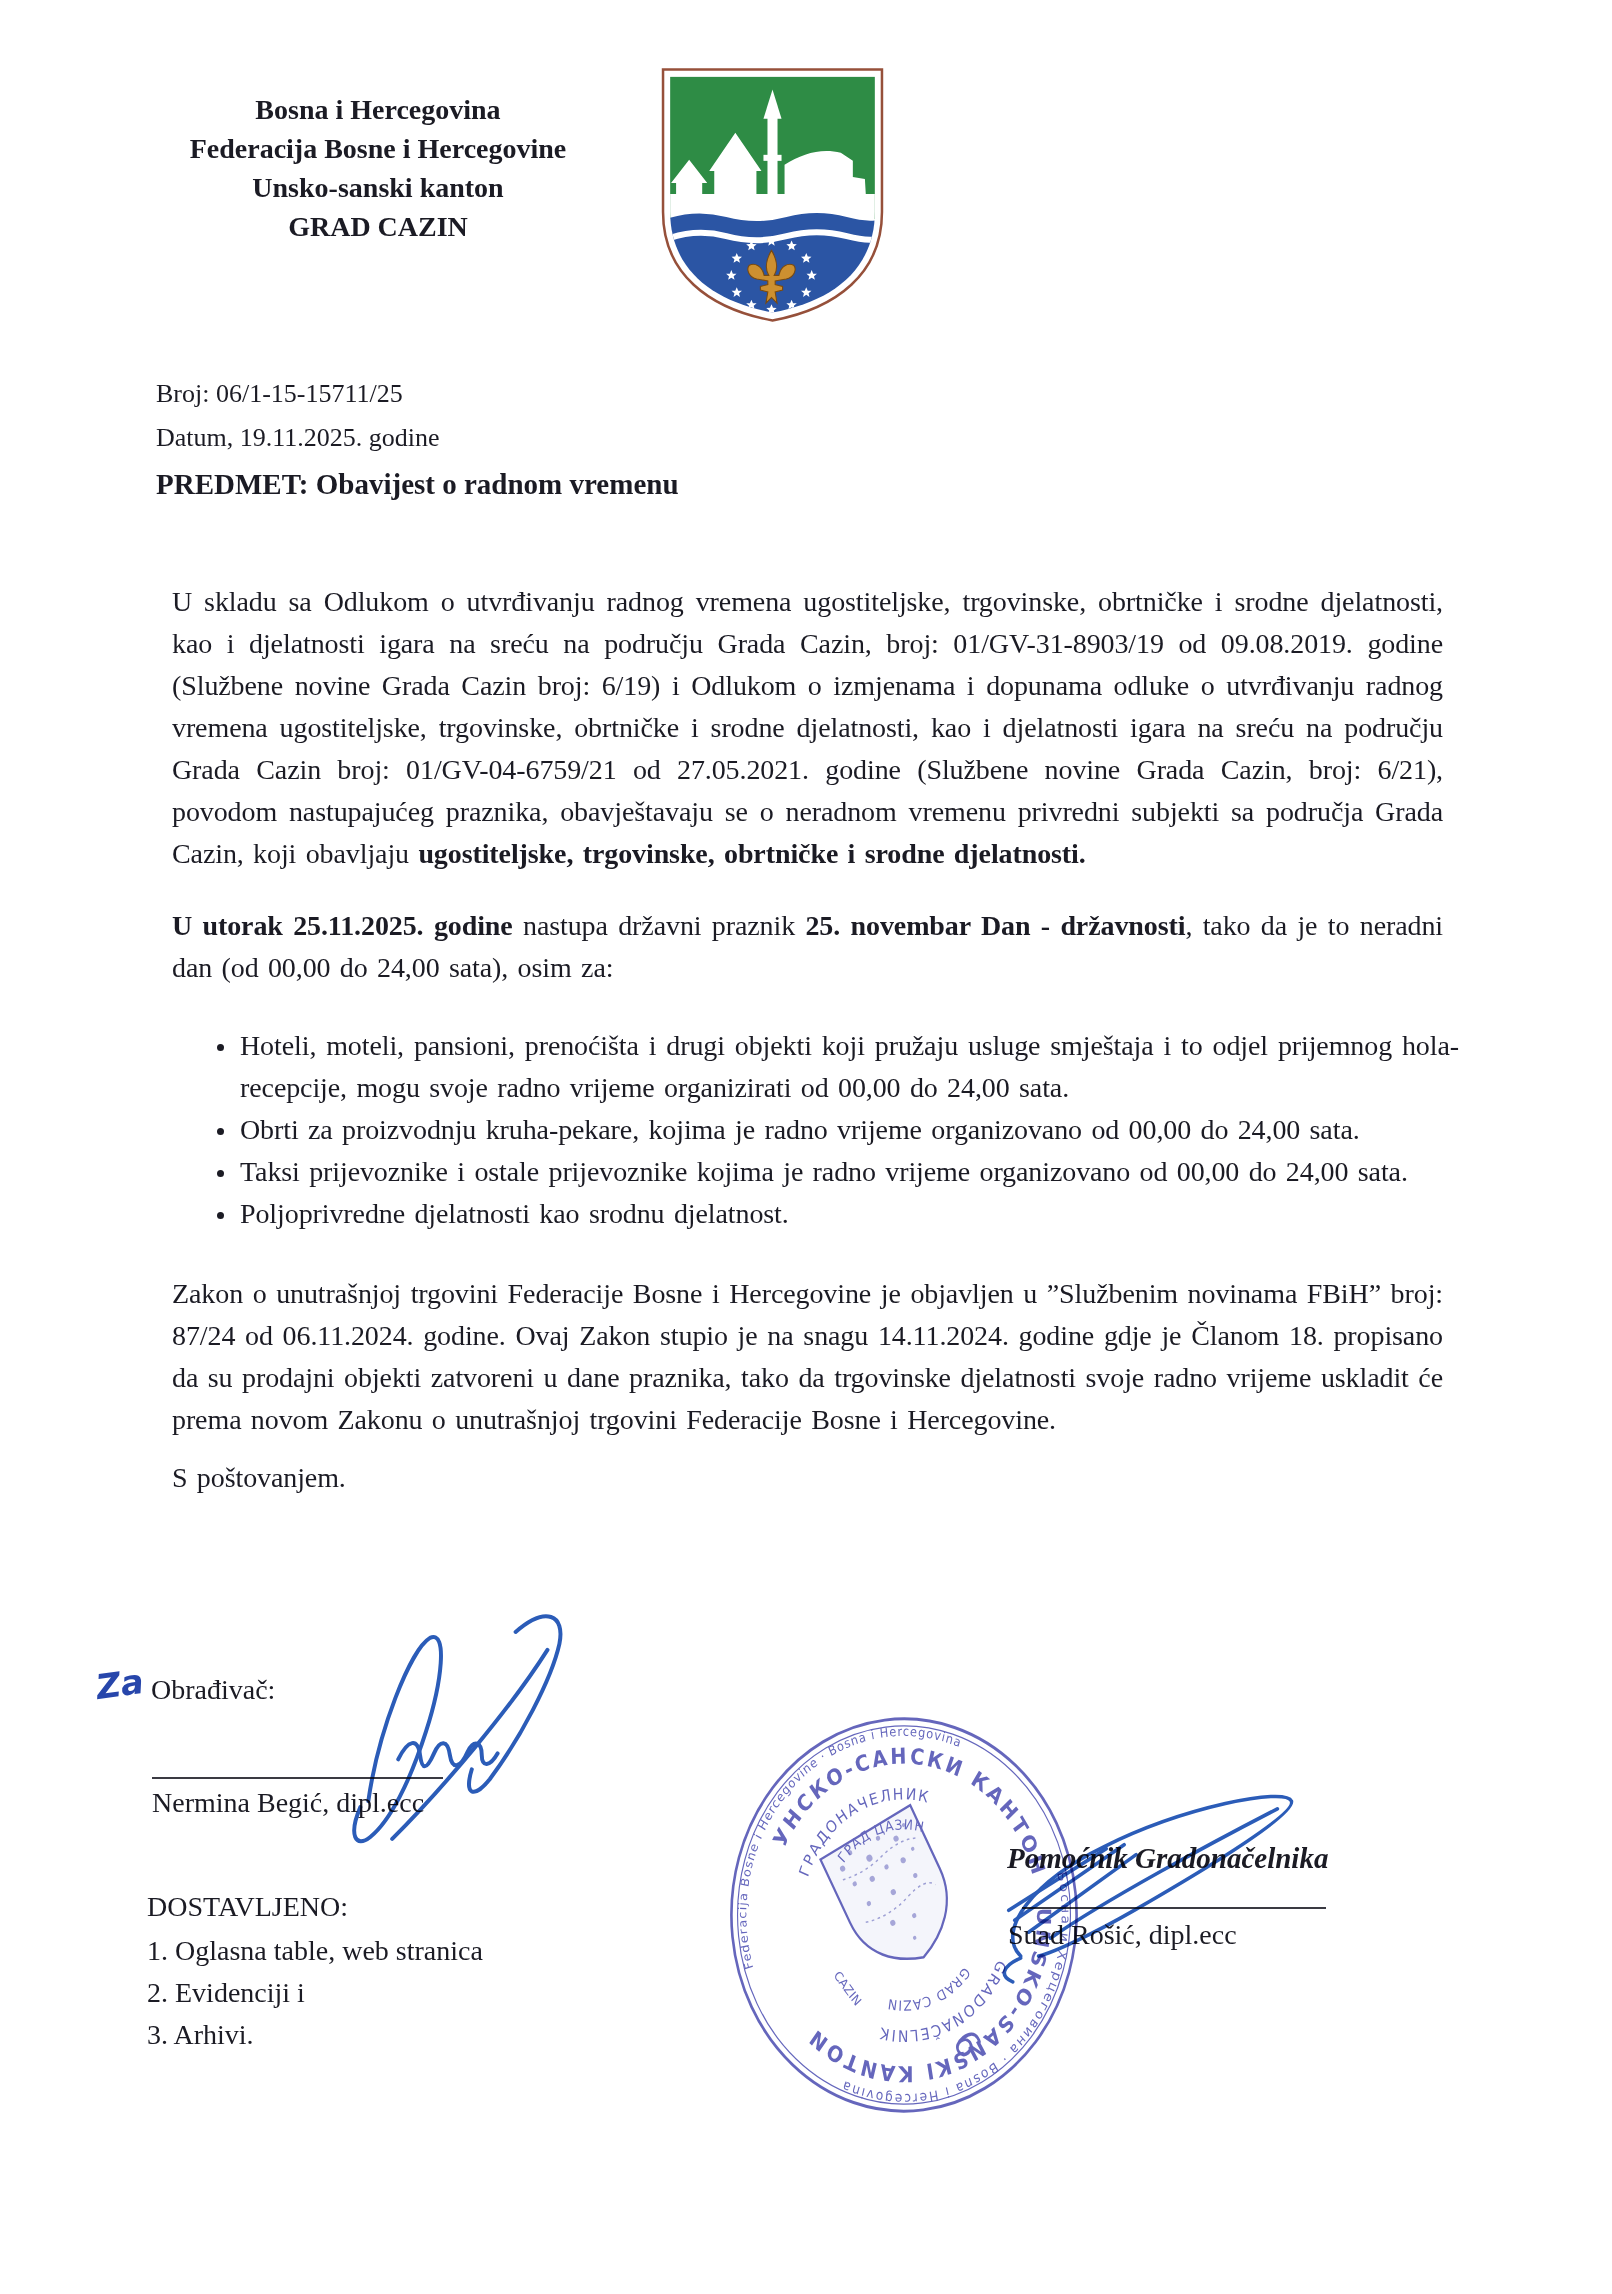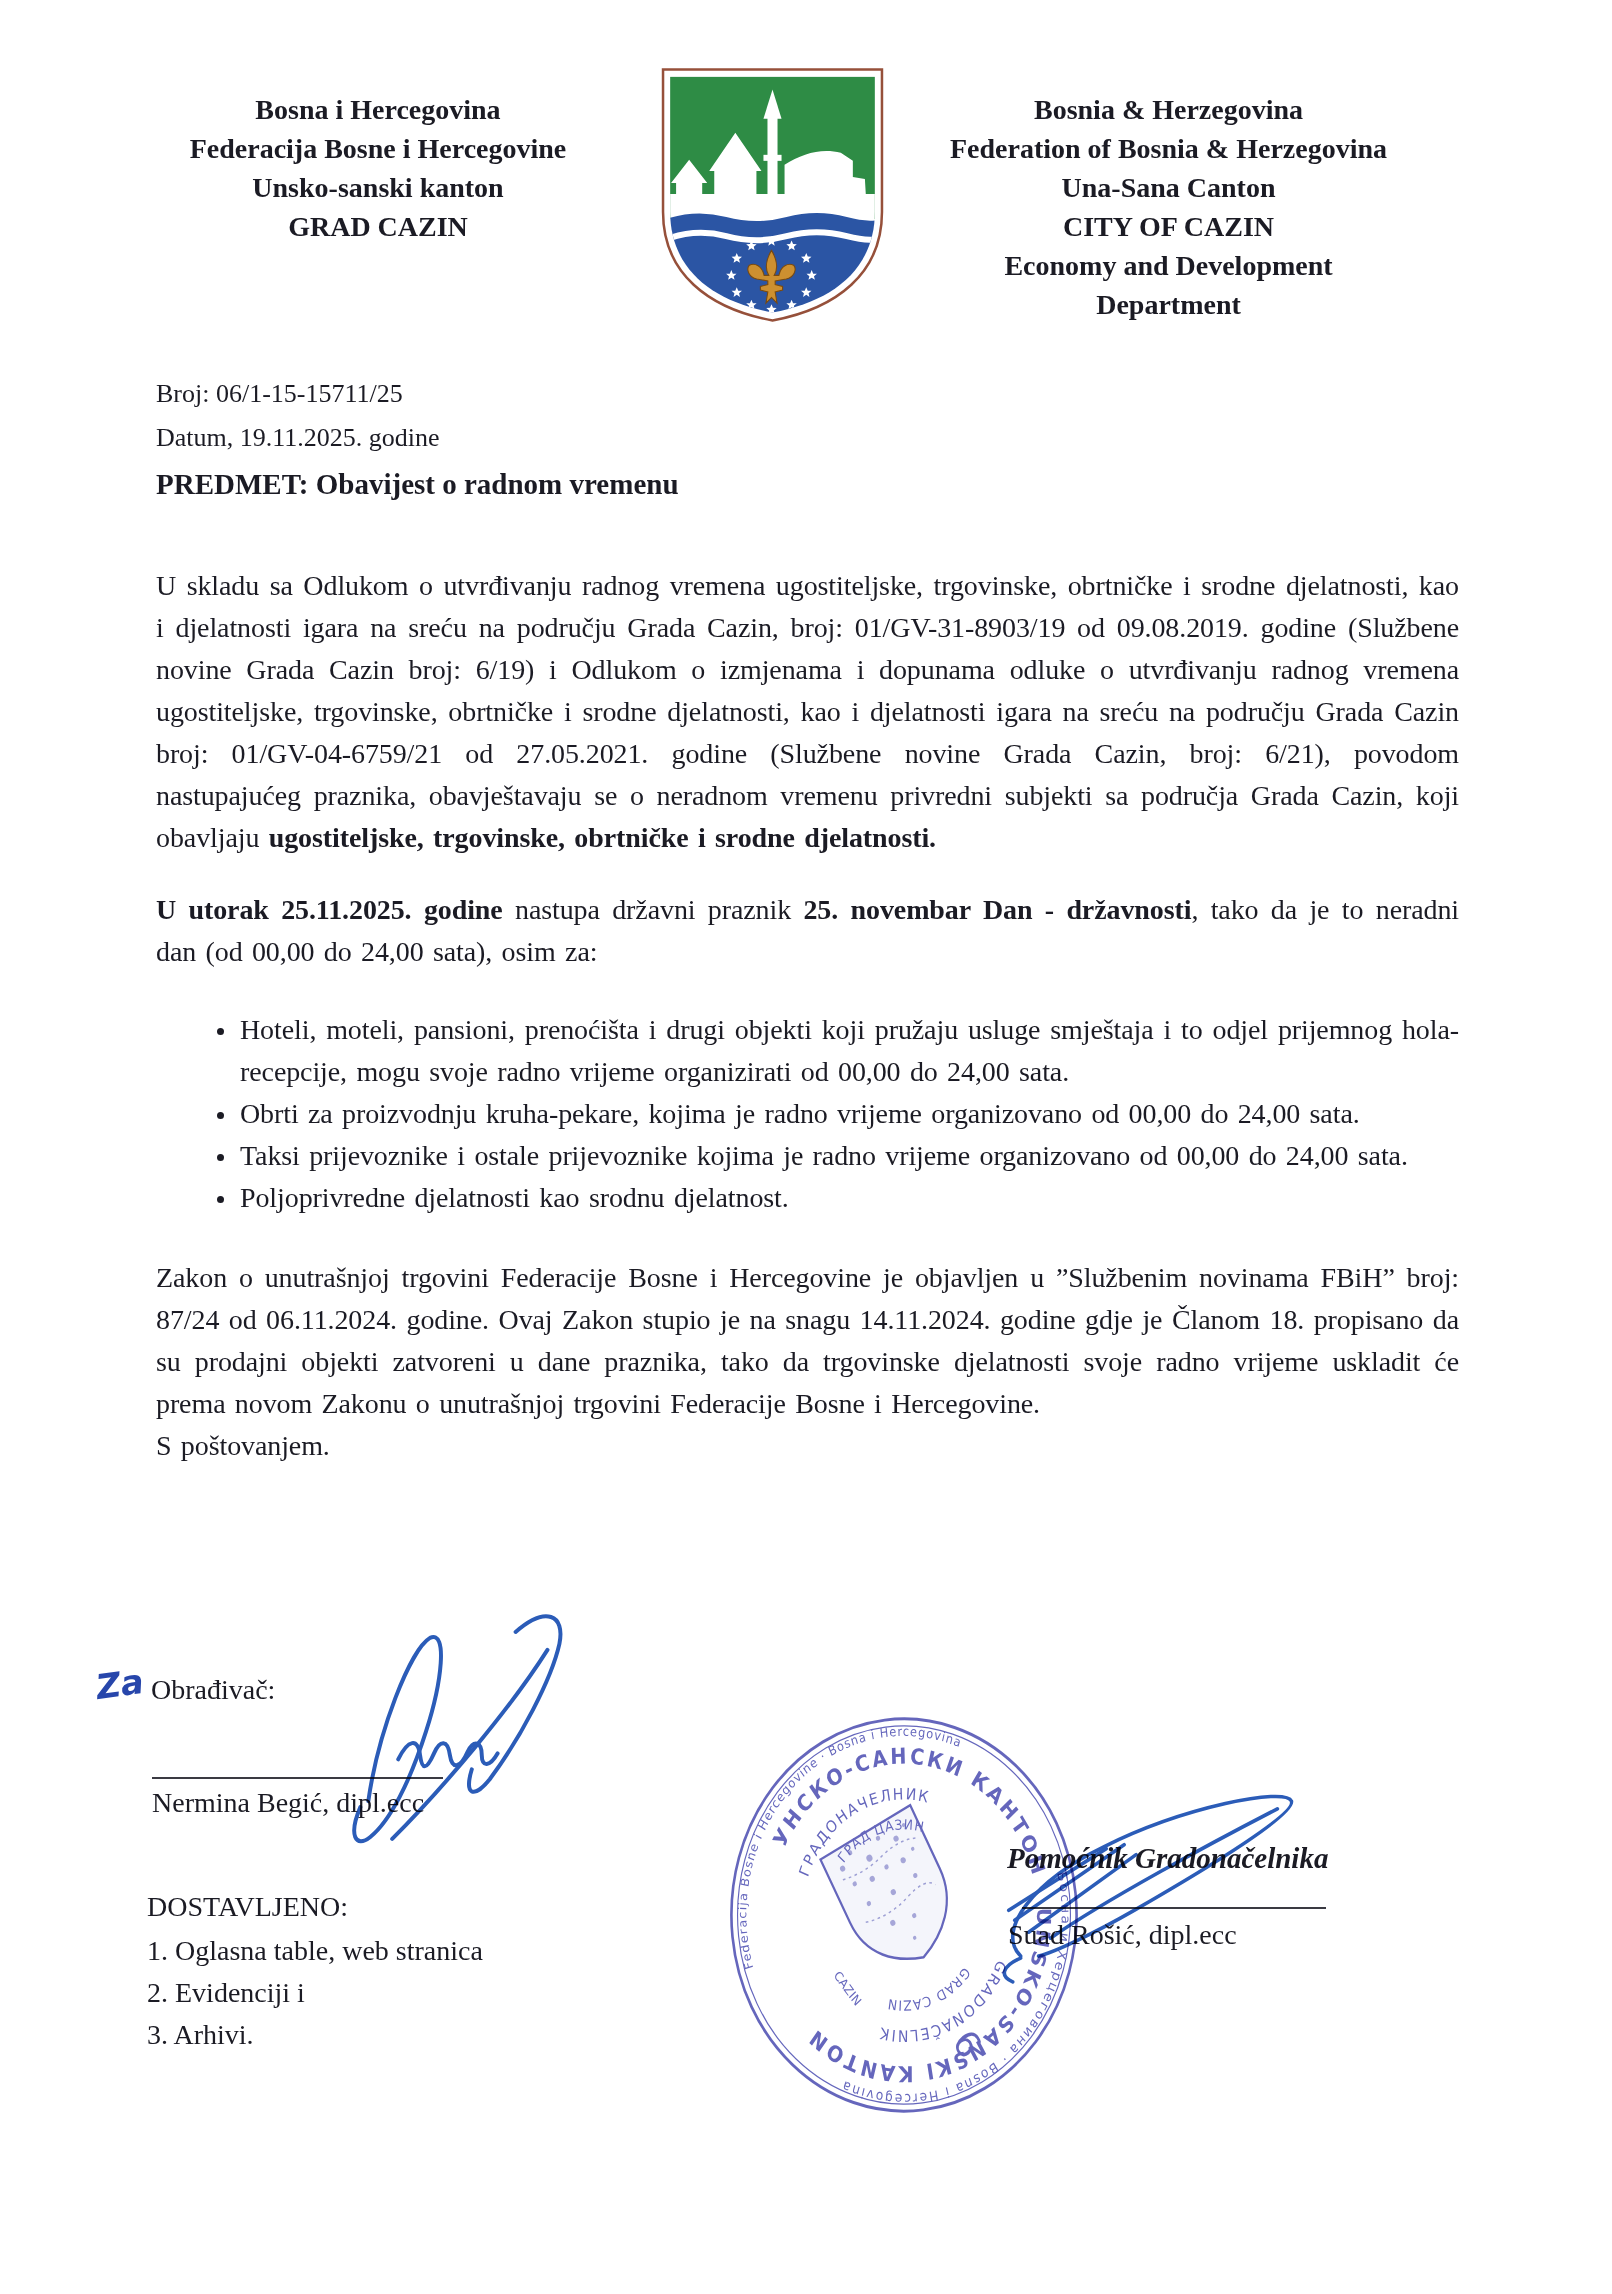--- a/index.html
+++ b/index.html
@@ -11,21 +11,21 @@
   
   .hdr{position:absolute;text-align:center;font-weight:bold;font-size:28px;line-height:39px;}
   .hdr-left{left:117px;top:90px;width:522px;}
   .hdr-right{left:874px;top:90px;width:589px;}
   .crest{position:absolute;left:656px;top:62px;width:233px;height:265px;}
   
   .ref{position:absolute;left:156px;top:372px;font-size:26px;line-height:44px;}
   .subject{position:absolute;left:156px;top:468px;font-size:29px;font-weight:bold;}
   
   .body{position:absolute;left:156px;top:565px;width:1303px;font-size:28px;line-height:42px;letter-spacing:-0.1px;word-spacing:2.5px;}
-  .body p{margin:0;text-align:justify;}
+  .body p{margin:16px;text-align:justify;}
   .p1{margin-bottom:30px !important;}
   .p2{margin-bottom:36px !important;}
   .body ul{margin:0 0 38px 0;padding-left:82px;}
   .body li{text-align:justify;padding-left:2px;}
   .body li::marker{font-size:24px;}
   .closing{margin-top:0 !important;}
   
   .hand-note{position:absolute;left:96px;top:1664px;color:#2746ab;font-size:34px;font-weight:bold;font-style:italic;transform:rotate(-8deg);font-family:"DejaVu Sans",sans-serif;}
   .obradivac{position:absolute;left:151px;top:1674px;font-size:28px;}
   .sig-line-left{position:absolute;left:152px;top:1777px;width:291px;border-top:2px solid #3a3a42;}
@@ -92,28 +92,20 @@
         <use href="#star" x="135" y="182.6"></use>
           <use href="#star" x="149.6" y="195"></use>
       </g>
 
       <g transform="translate(115,212) scale(0.92)">
         <path d="M0,-27 C6,-17 7,-7 3,0 L8,0 C10,-10 18,-14 24,-11 C28,-6 24,2 16,4 L4,6 L4,10 L12,12 L12,16 L4,18 L6,30 L0,24 L-6,30 L-4,18 L-12,16 L-12,12 L-4,10 L-4,6 L-16,4 C-24,2 -28,-6 -24,-11 C-18,-14 -10,-10 -8,0 L-3,0 C-7,-7 -6,-17 0,-27 Z" fill="#cd9030" stroke="#7a4a10" stroke-width="1.2"></path>
       </g>
     </g>
   </svg>
 
-  <div class="hdr hdr-right">
-    <div>Bosnia &amp; Herzegovina</div>
-    <div>Federation of Bosnia &amp; Herzegovina</div>
-    <div>Una-Sana Canton</div>
-    <div>CITY OF CAZIN</div>
-    <div>Economy and Development</div>
-    <div>Department</div>
-  </div>
 
   <div class="ref">
     <div>Broj: 06/1-15-15711/25</div>
     <div>Datum, 19.11.2025. godine</div>
   </div>
 
   <div class="subject">PREDMET: Obavijest o radnom vremenu</div>
 
   <div class="body">
     <p class="p1"><span>U skladu sa Odlukom o utvrđivanju radnog vremena ugostiteljske, trgovinske, obrtničke i srodne djelatnosti, kao i djelatnosti igara na sreću na području Grada Cazin, broj: 01/GV-31-8903/19 od 09.08.2019. godine (Službene novine Grada Cazin broj: 6/19) i Odlukom o izmjenama i dopunama odluke o utvrđivanju radnog vremena ugostiteljske, trgovinske, obrtničke i srodne djelatnosti, kao i djelatnosti igara na sreću na području Grada Cazin broj: 01/GV-04-6759/21 od 27.05.2021. godine (Službene novine Grada Cazin, broj: 6/21), povodom nastupajućeg praznika, obavještavaju se o neradnom vremenu privredni subjekti sa područja Grada Cazin, koji obavljaju </span><strong>ugostiteljske, trgovinske, obrtničke i srodne djelatnosti.</strong></p>

